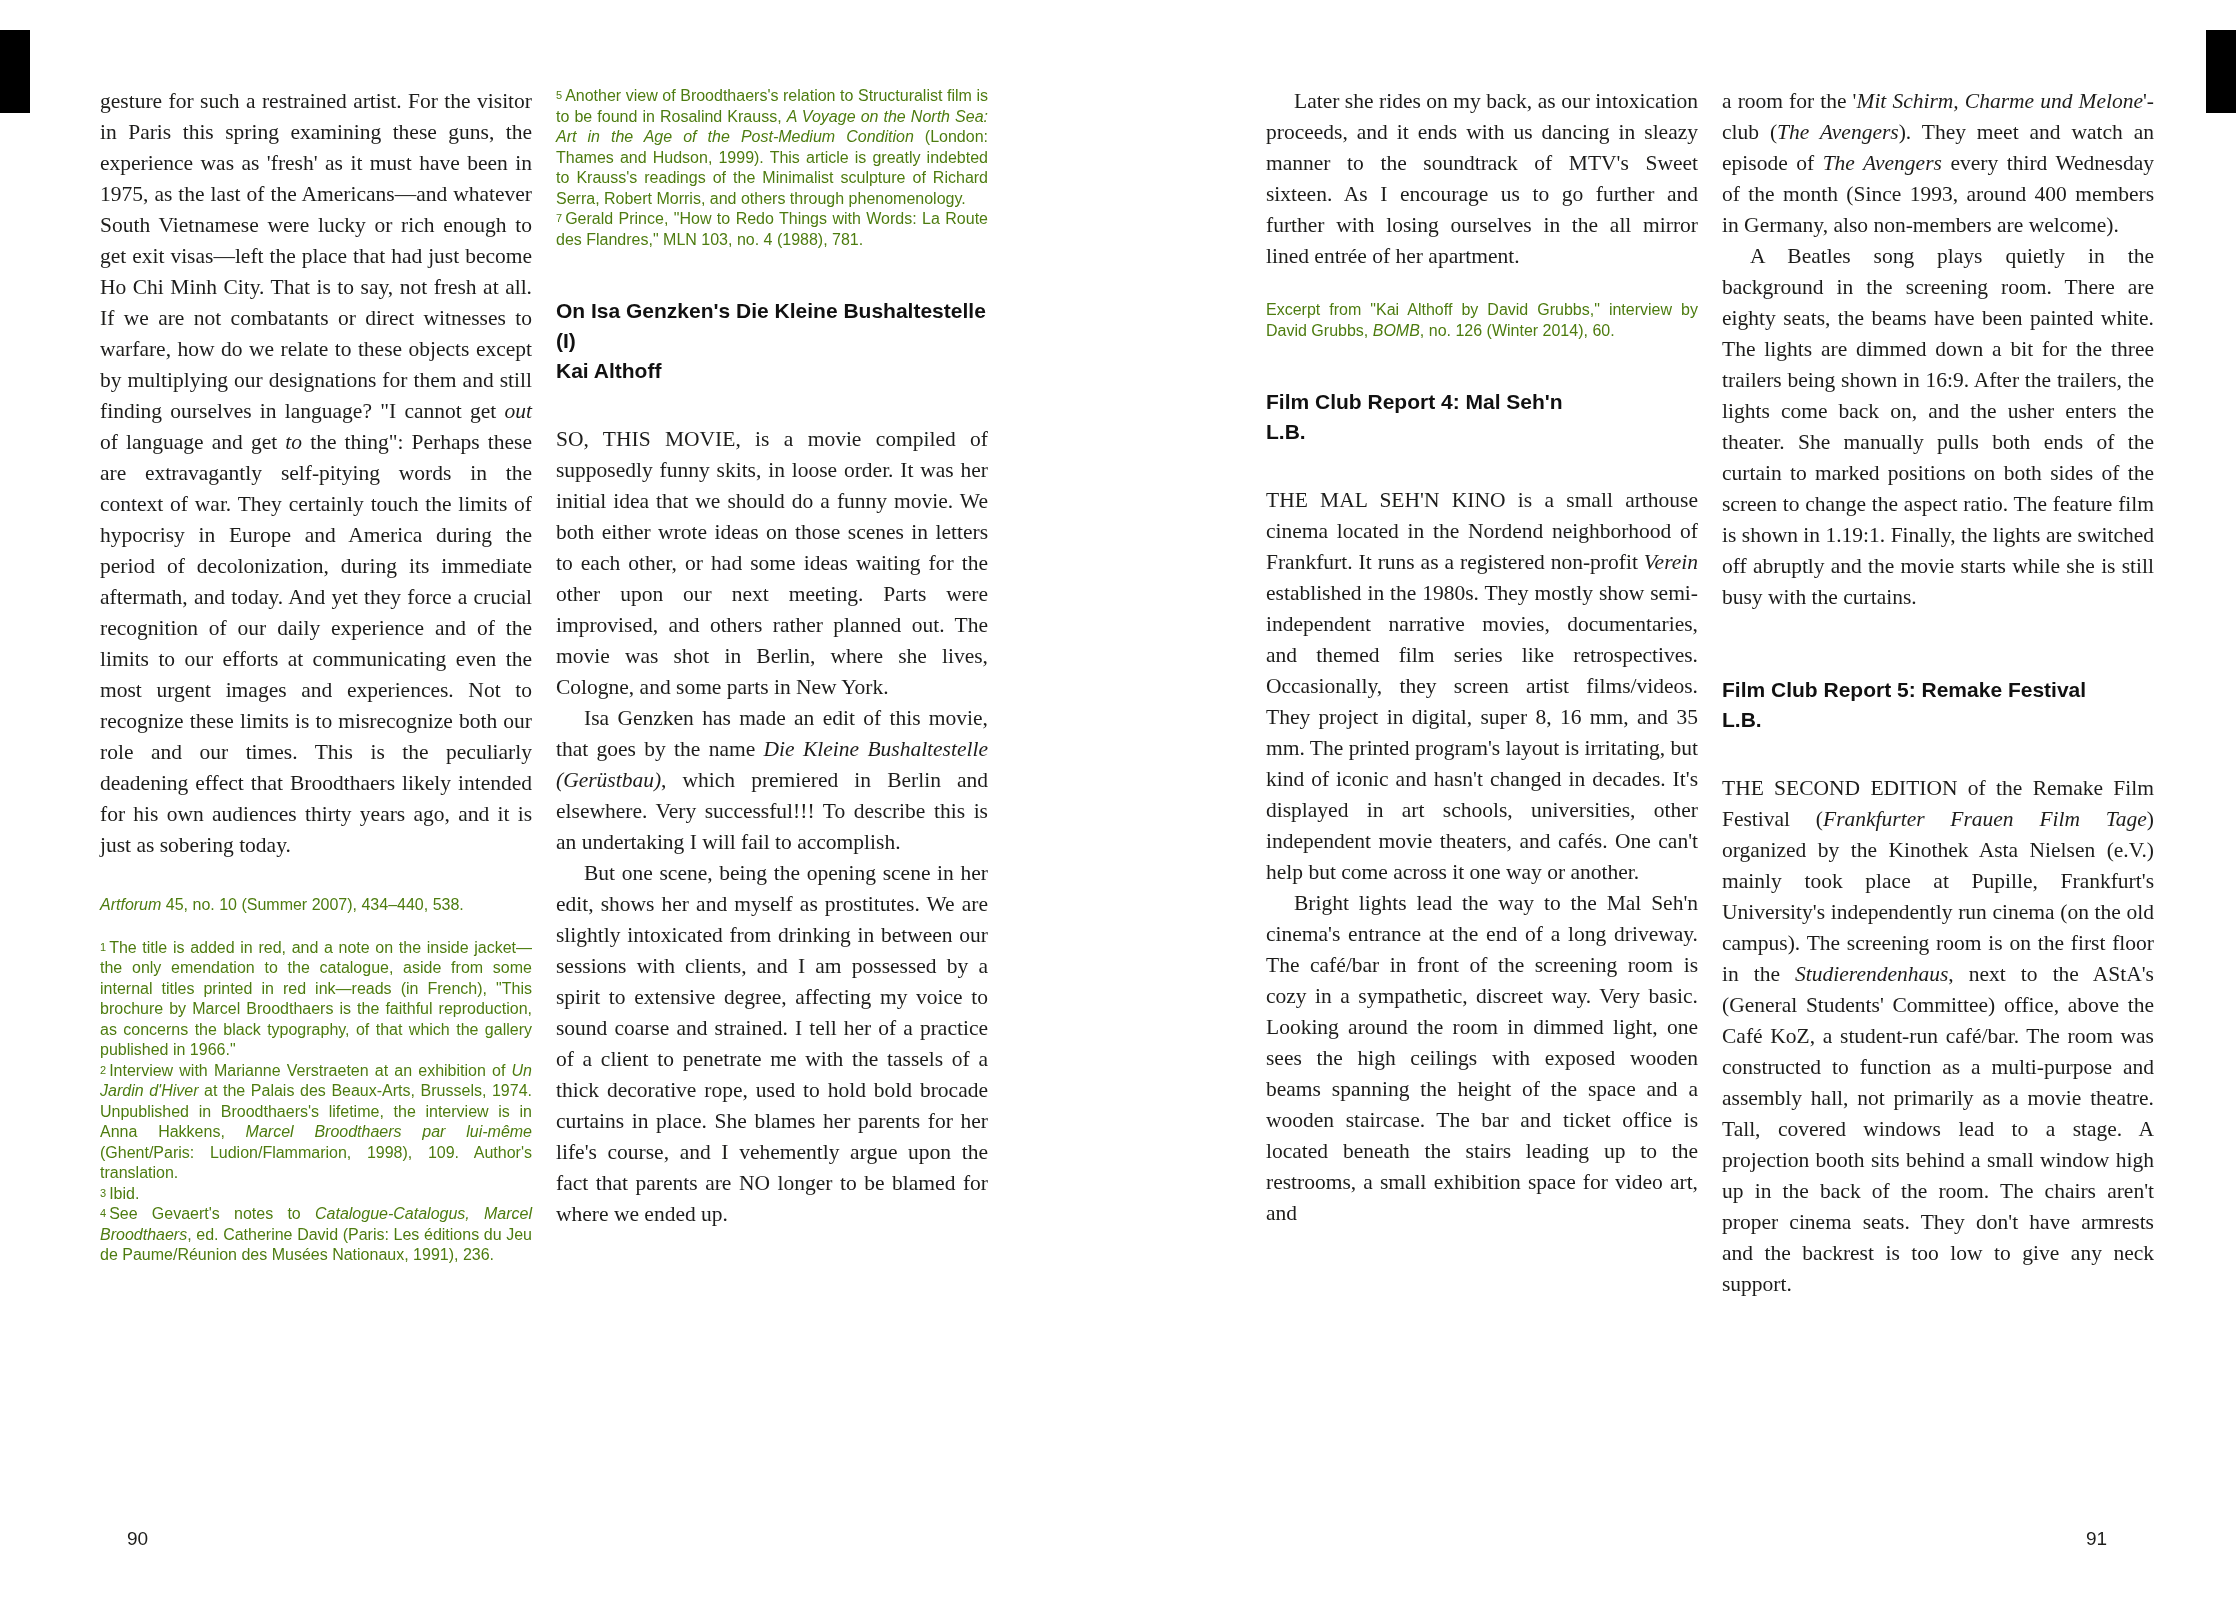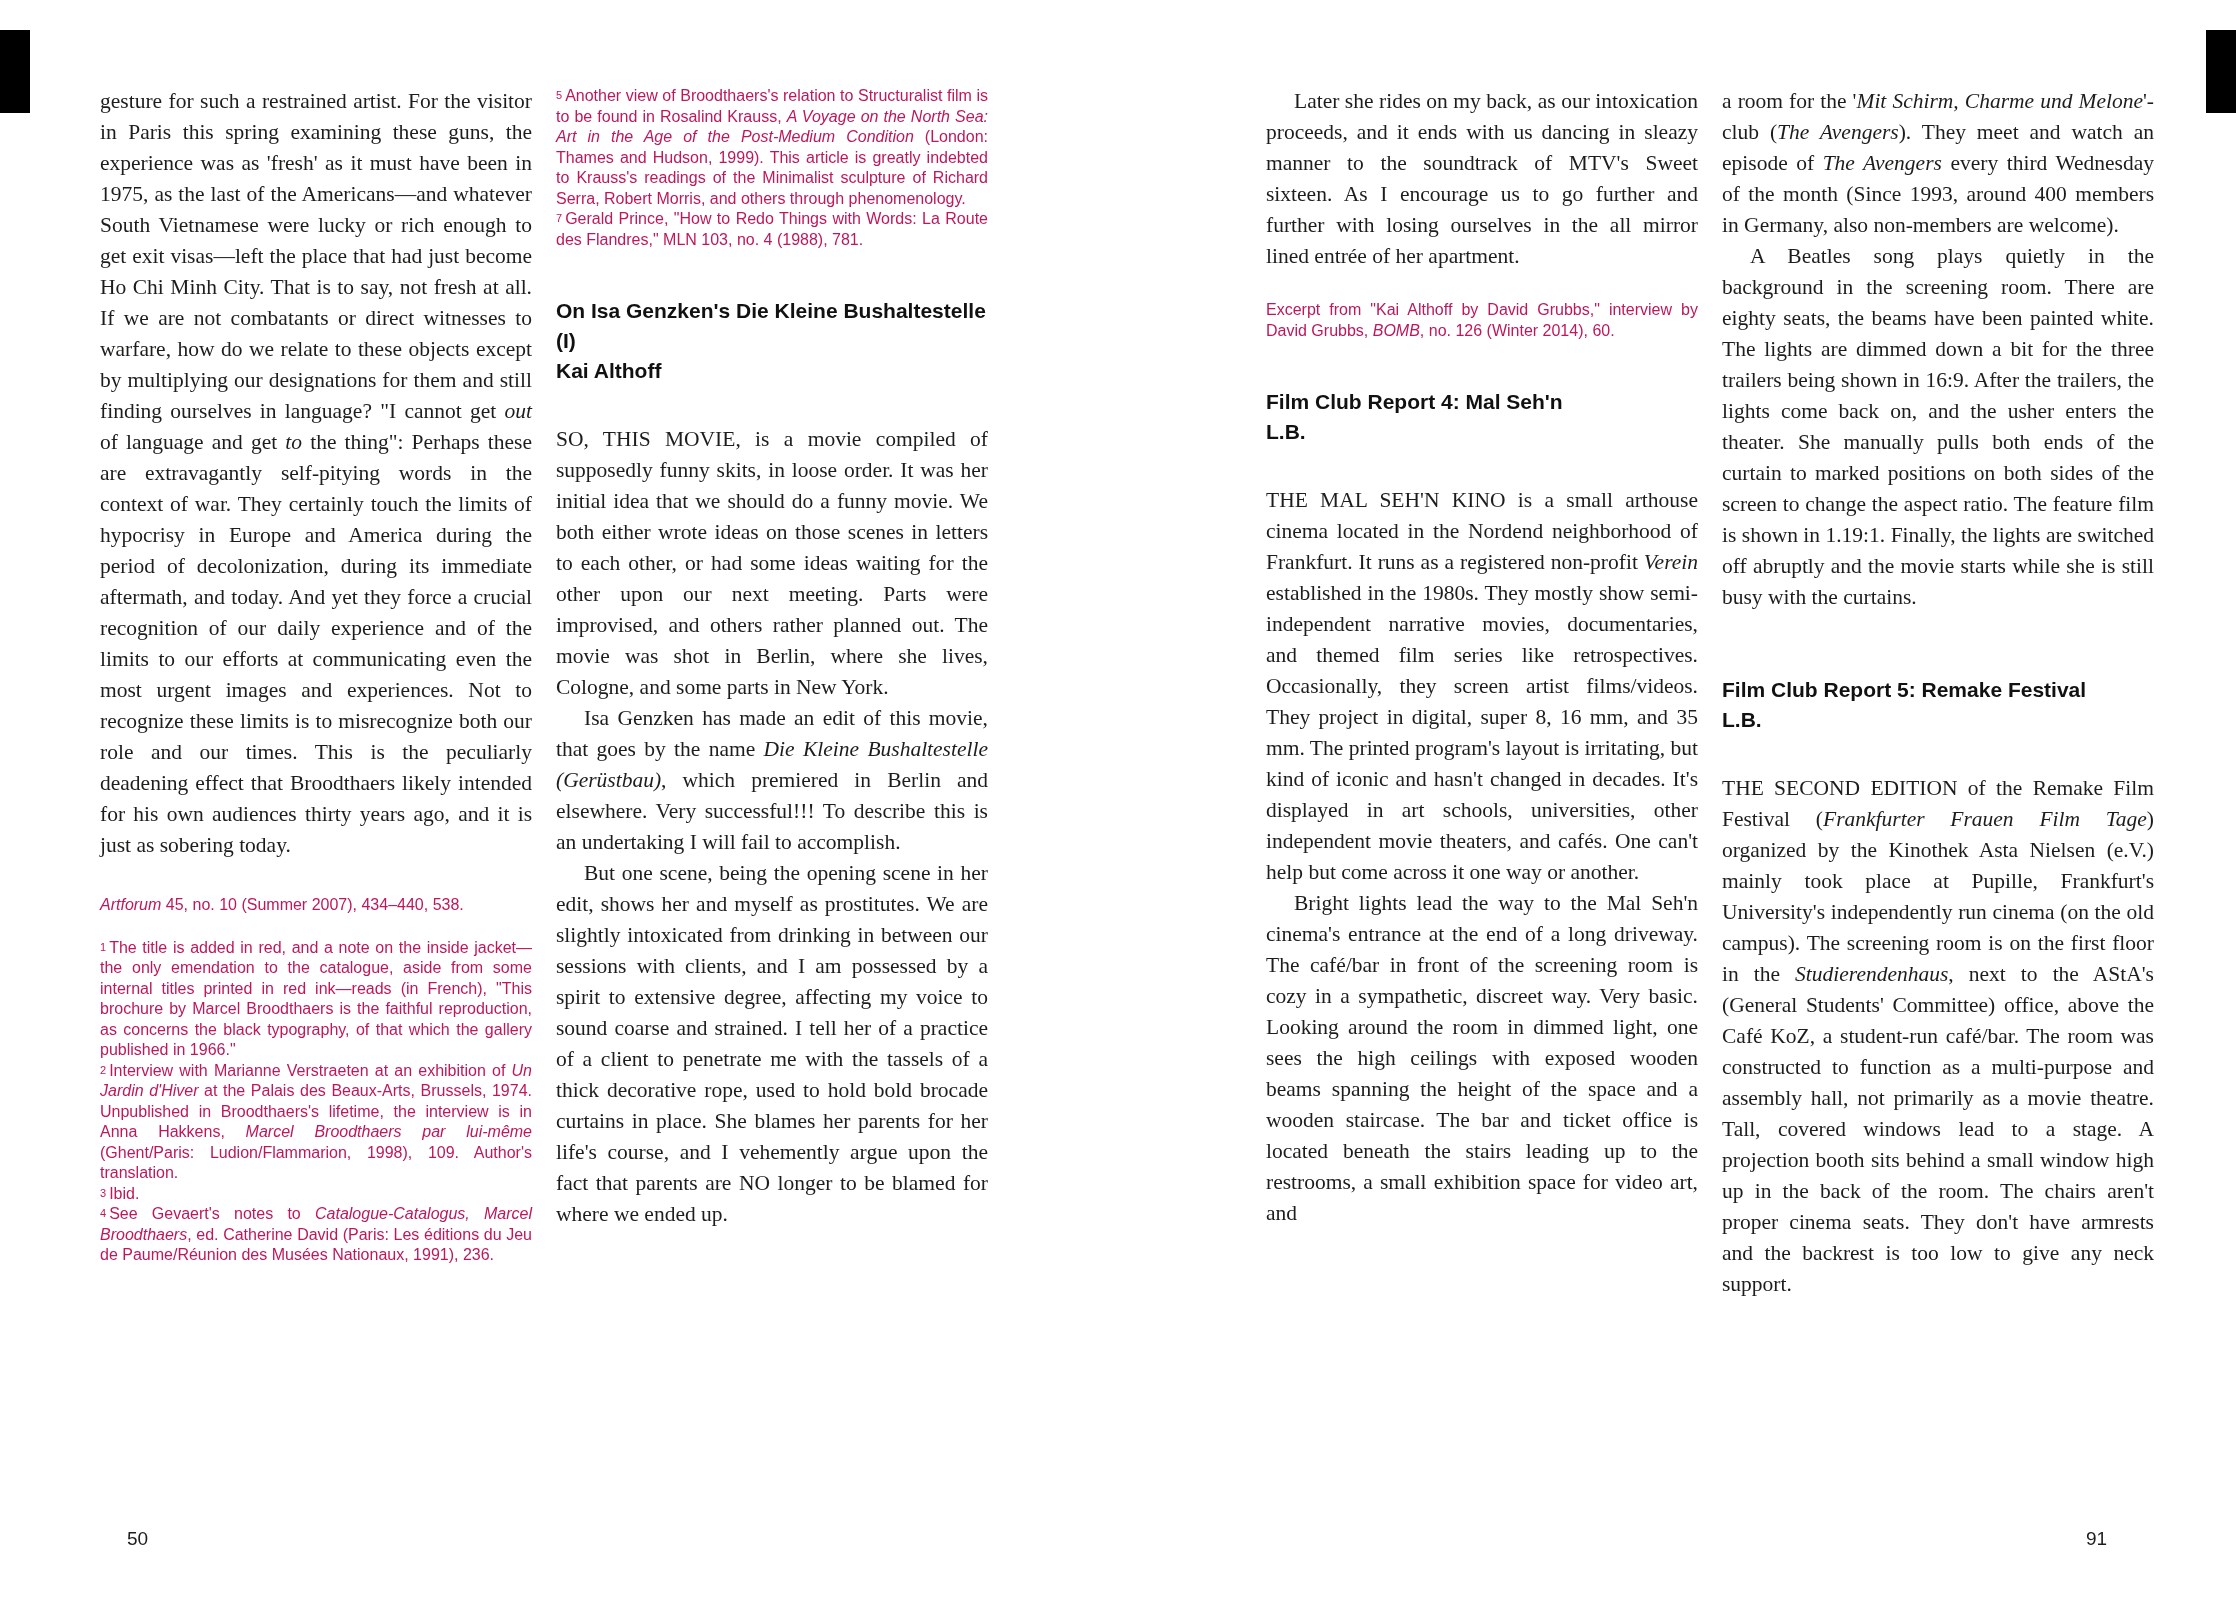--- a/index.html
+++ b/index.html
@@ -39,21 +39,21 @@
     text-align:justify;
     color:#1d1d1b;
   }
   .body-text.indent { text-indent:28px; }
 
   .small-sans {
     font-family:"Liberation Sans", sans-serif;
     font-size:16px;
     line-height:20.5px;
     text-align:justify;
-    color:#be185d;
+    color:#4d7c0f;
   }
   .citation { margin-top:34px; text-align:left; }
   .footnotes { margin-top:22px; }
   .fn { margin:0; }
   .fn-num {
     font-size:11px;
     vertical-align:top;
     position:relative;
     top:-1px;
     padding-right:3px;
@@ -138,16 +138,16 @@
     <p class="body-text indent">A Beatles song plays quietly in the background in the screening room. There are eighty seats, the beams have been painted white. The lights are dimmed down a bit for the three trailers being shown in 16:9. After the trailers, the lights come back on, and the usher enters the theater. She manually pulls both ends of the curtain to marked positions on both sides of the screen to change the aspect ratio. The feature film is shown in 1.19:1. Finally, the lights are switched off abruptly and the movie starts while she is still busy with the curtains.</p>
 
     <div class="heading-block" style="margin-top:62px;">
       <div class="heading">Film Club Report 5: Remake Festival</div>
       <div class="heading">L.B.</div>
     </div>
 
     <p class="body-text after-heading">THE SECOND EDITION of the Remake Film Festival (<i>Frankfurter Frauen Film Tage</i>) organized by the Kinothek Asta Nielsen (e.V.) mainly took place at Pupille, Frankfurt's University's independently run cinema (on the old campus). The screening room is on the first floor in the <i>Studierendenhaus</i>, next to the AStA's (General Students' Committee) office, above the Café KoZ, a student-run café/bar. The room was constructed to function as a multi-purpose and assembly hall, not primarily as a movie theatre. Tall, covered windows lead to a stage. A projection booth sits behind a small window high up in the back of the room. The chairs aren't proper cinema seats. They don't have armrests and the backrest is too low to give any neck support.</p>
   </div>
 
-  <div class="page-num left">50</div>
+  <div class="page-num left">90</div>
   <div class="page-num right">91</div>
 
 </div>
 
 </body></html>

